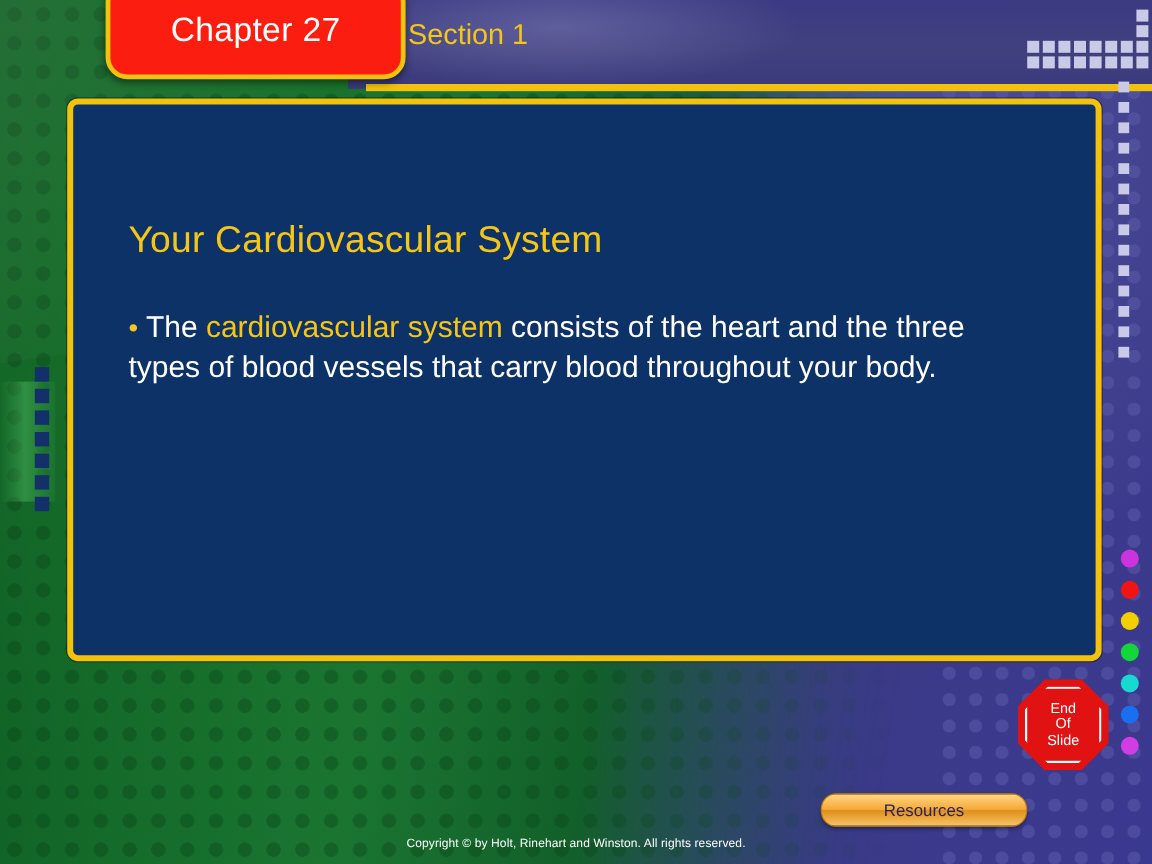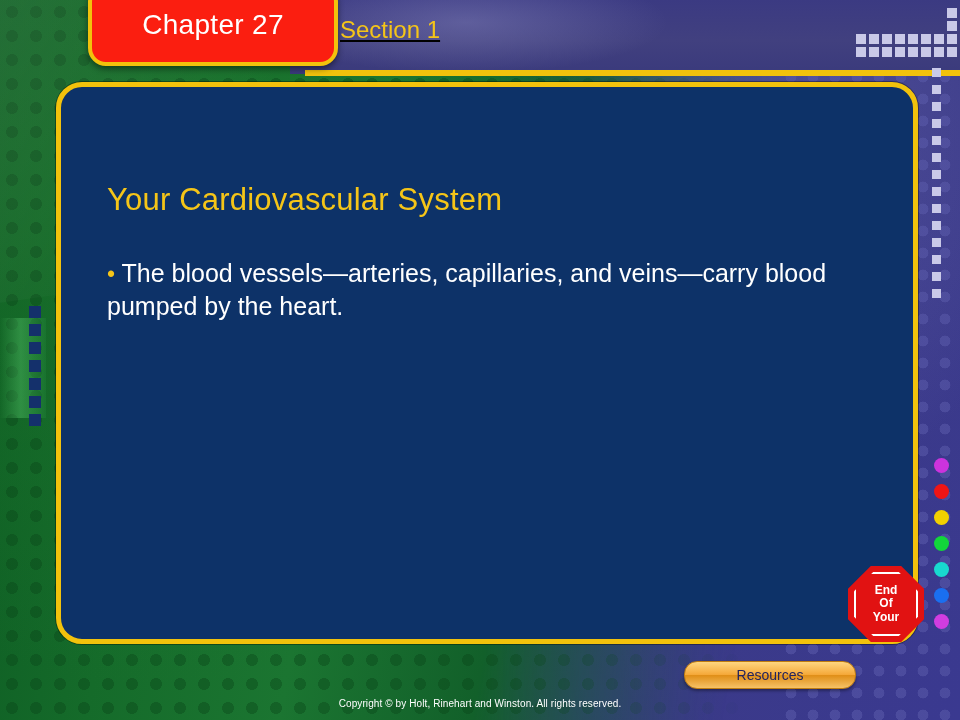--- a/index.html
+++ b/index.html
@@ -123,24 +123,24 @@
     position: absolute;
     background: #14306b;
   }
 
   
   .panel {
     position: absolute;
     left: 56px;
     top: 82px;
     width: 862px;
-    height: 562px;
+    height: 469px;
     background: #0d3268;
     border: 5px solid #f2c20c;
-    border-radius: 26px;
+    border-radius: 9px;
     box-sizing: border-box;
     box-shadow: 0 0 0 1px rgba(0,0,0,0.35);
   }
 
   .panel-inner {
     position: absolute;
     left: 46px;
     top: 96px;
     right: 46px;
   }
@@ -193,21 +193,20 @@
 
   
   .section-line {
     position: absolute;
     left: 340px;
     top: 16px;
     display: flex;
     align-items: baseline;
     gap: 12px;
     white-space: nowrap;
-    text-decoration: underline;
   }
   .section-num {
     color: #f5c518;
     font-size: 24px;
   }
   .section-name {
     color: #ffffff;
     font-size: 24px;
   }
 
@@ -233,21 +232,21 @@
     clip-path: polygon(30% 0%, 70% 0%, 100% 30%, 100% 70%, 70% 100%, 30% 100%, 0% 70%, 0% 30%);
     position: absolute;
     left: 6px;
     top: 6px;
     box-sizing: border-box;
   }
   .end-slide-text {
     position: relative;
     color: #ffffff;
     font-size: 12px;
-    font-weight: bold;
+    font-weight: normal;
     line-height: 1.12;
     text-align: center;
     z-index: 2;
   }
 
   
   .cdot {
     position: absolute;
     width: 15px;
     height: 15px;
@@ -353,43 +352,43 @@
       <div class="cdot" style="background: rgb(24, 217, 207); left: 934px; top: 562px;"></div>
       <div class="cdot" style="background: rgb(26, 111, 240); left: 934px; top: 588px;"></div>
       <div class="cdot" style="background: rgb(209, 61, 224); left: 934px; top: 614px;"></div>
     </div>
 
   <div class="panel">
     <div class="panel-inner">
 
       <h1 class="slide-title">Your Cardiovascular System</h1>
 
-
       <p class="bullet">
         <span class="dot">•</span>
-        <span>The blood vessels—arteries, capillaries, and veins—carry blood pumped by the heart.</span>
+        <span>The </span><span class="hl">cardiovascular system</span><span> consists of the heart and the three types of blood vessels that carry blood throughout your body.</span>
       </p>
+
 
     </div>
   </div>
 
   <div class="chapter-badge">
     <span class="chapter-badge-label">Chapter 27</span>
   </div>
 
   <div class="section-line">
     <span class="section-num">Section 1</span>
   </div>
 
   <div class="end-slide">
     <div class="end-slide-inner"></div>
     <div class="end-slide-text">
       <span>End</span><br>
       <span>Of</span><br>
-      <span>Your</span>
+      <span>Slide</span>
     </div>
   </div>
 
 
   <div class="navbtn" id="btn-resources">Resources</div>
 
   <div class="copyright">Copyright © by Holt, Rinehart and Winston. All rights reserved.</div>
 
 </div>
 

